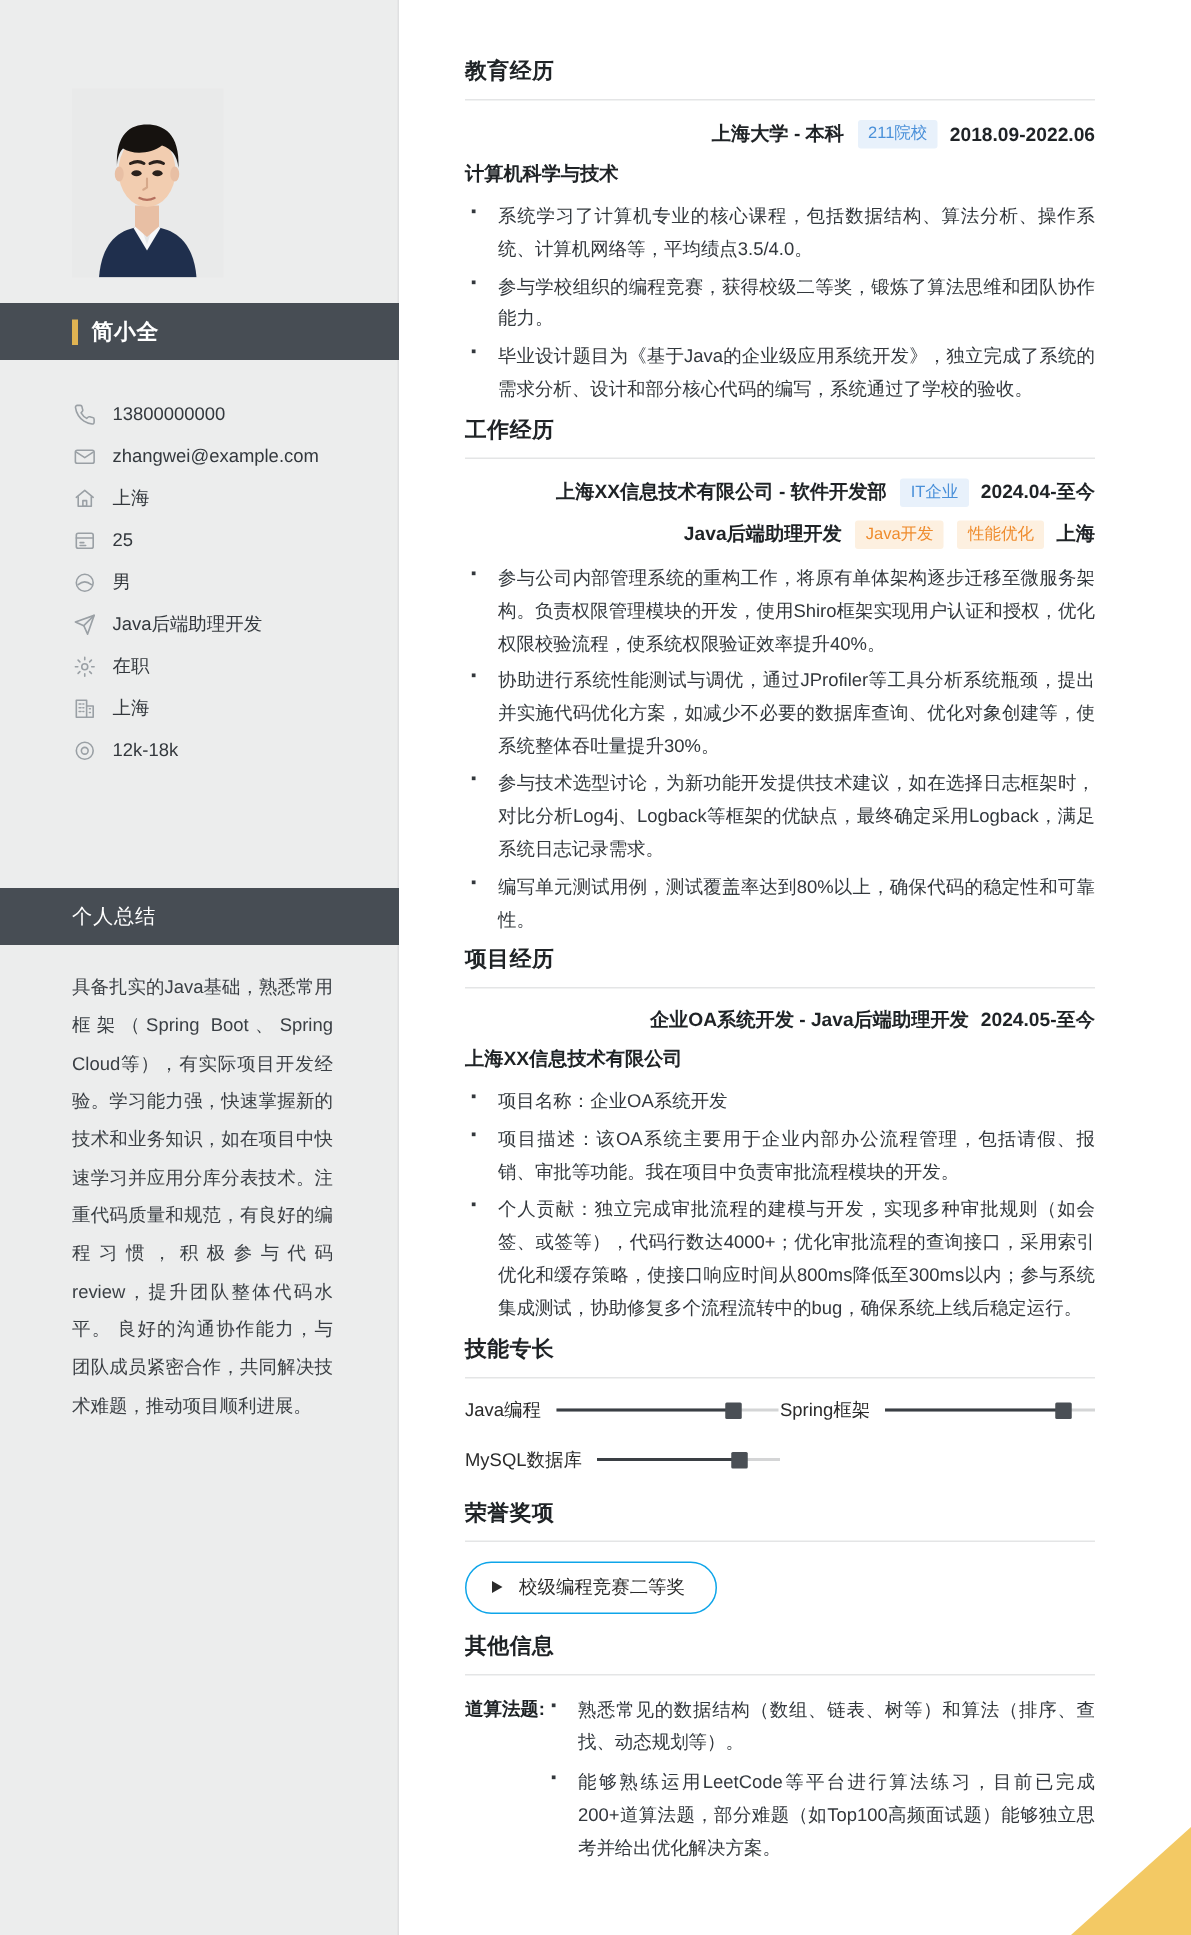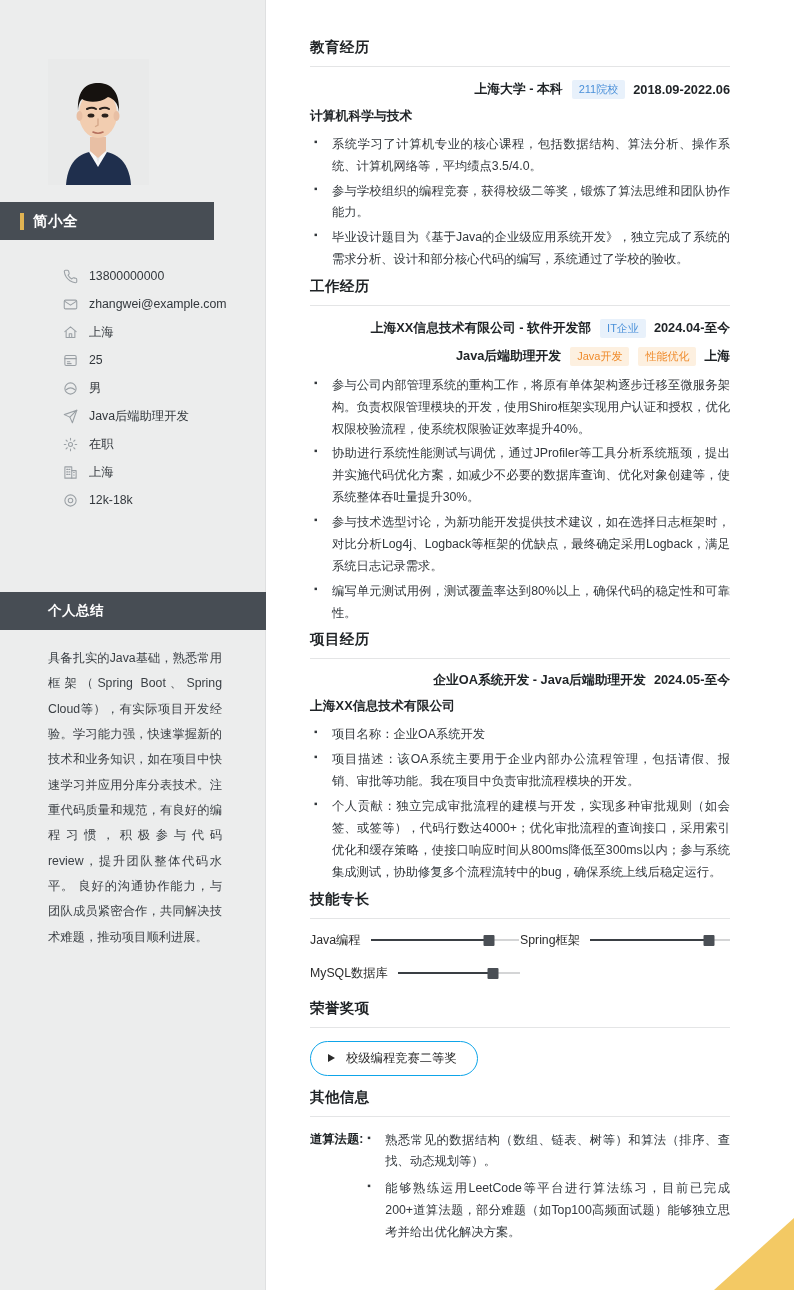--- a/index.html
+++ b/index.html
@@ -31,38 +31,38 @@
     position:relative; width:266px; min-width:266px; height:1290px;
     background:#eceded; border-right:1px solid #dfe0e1; z-index:1;
   }
   .photo-wrap {
     position:absolute; left:48px; top:59px; width:101px; height:126px;
     background:#e9eaea; overflow:hidden; z-index:2;
   }
   .photo-svg { display:block; width:101px; height:126px; }
 
   .name-bar {
-    position:absolute; left:0; top:202px; width:214px; height:38px;
-    background:#474d54; display:flex; align-items:center; padding-left:20px;
+    position:absolute; left:0; top:202px; width:266px; height:38px;
+    background:#474d54; display:flex; align-items:center; padding-left:48px;
   }
   .name-accent { width:4px; height:17px; background:#e0b352; margin-right:9px; }
   .name-text { color:#ffffff; font-size:14.5px; font-weight:bold; letter-spacing:.5px; }
 
-  .contacts { position:absolute; left:0; top:262px; width:296px; padding-left:48px;margin-left:14px; }
+  .contacts { position:absolute; left:0; top:262px; width:296px; padding-left:48px; }
   .contact-row { display:flex; align-items:center; height:28px; margin-bottom:0px; }
   .c-icon { width:17px; height:17px; margin-right:10px; flex:0 0 17px;
             display:flex; align-items:center; justify-content:center; }
   .c-icon svg { display:block; }
   .c-text { font-size:12.3px; color:#33383d; line-height:1; }
 
   .summary-bar {
     position:absolute; left:0; top:592px; width:266px; height:38px;
     background:#474d54; display:flex; align-items:center; padding-left:48px;
   }
-  .summary-title { color:#ffffff; font-size:13.5px; font-weight:bold; letter-spacing:.5px; }
+  .summary-title { color:#ffffff; font-size:13.5px; font-weight:normal; letter-spacing:.5px; }
   .summary-body {
     position:absolute; left:48px; top:646px; width:174px;
     font-size:12.3px; line-height:2.06; color:#3a3f44; text-align:justify;
   }
 
   
   .main { position:relative; flex:1; padding:38px 64px 0 44px; z-index:2; }
 
   .section { margin-bottom:4px; }
   .sec-head {

